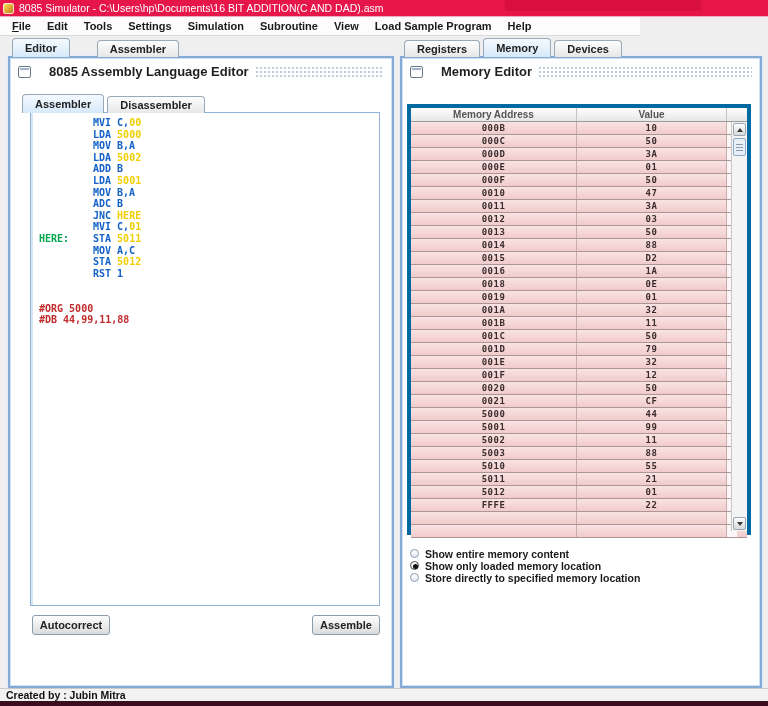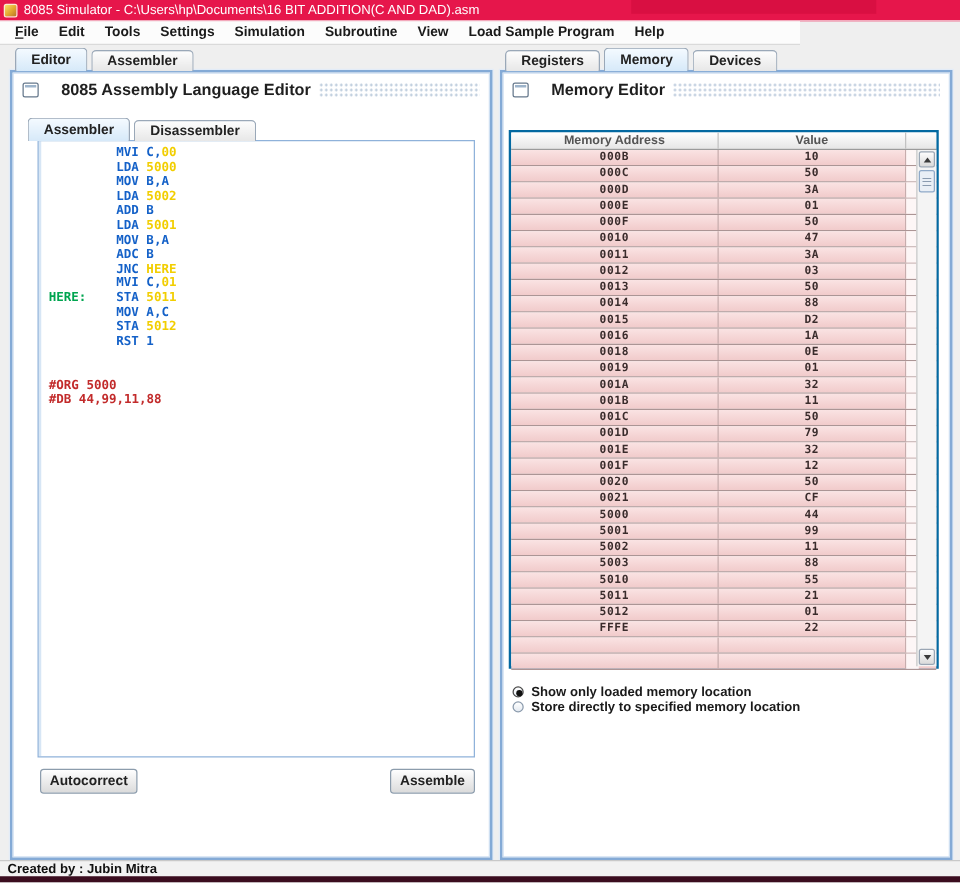--- a/index.html
+++ b/index.html
@@ -11,21 +11,21 @@
   .titlebar .accent { position:absolute; left:505px; top:0; width:196px; height:11px; background:#D90F42; }
   .app-icon { width:11px; height:11px; border-radius:2px; background:linear-gradient(135deg,#F8E06A 0%,#E3A62F 55%,#B9762A 100%); border:1px solid #FBE9D0; flex:0 0 auto; }
   .title-text { color:#FFFFFF; font-size:10.5px; margin-left:5px; white-space:nowrap; }
 
   
   .menubar { position:absolute; left:0; top:17px; width:640px; height:19px; background:#FCFCFC; border-bottom:1px solid #DADADA; display:flex; align-items:center; padding-left:4px; }
   .menu-item { font-size:11px; font-weight:bold; color:#1A1A1A; padding:0 8px; height:19px; line-height:19px; white-space:nowrap; }
 
   
   .tab-row { position:absolute; top:38px; height:19px; display:flex; align-items:flex-end; z-index:3; }
-  .tab-row.left { left:12px; } .tab-row.right { left:404px;align-items:flex-end; }
+  .tab-row.left { left:12px;gap:24px; } .tab-row.right { left:404px;align-items:flex-end; }
   .tab { height:17px; line-height:16px; padding:0 12px; font-size:11px; font-weight:bold; color:#222; background:linear-gradient(#FDFDFD,#E7E7E7); border:1px solid #9AA8B8; border-bottom:none; border-radius:4px 4px 0 0; margin-right:3px; white-space:nowrap; }
   .tab.selected { height:19px; line-height:18px; background:linear-gradient(#F4FAFF,#D6E9F9); }
 
   
   .panel { position:absolute; top:56px; height:632px; background:#FFFFFF; border:2px solid #84AAD6; box-shadow: inset 0 0 0 1px #CFE0F2, 0 0 0 1px #E3ECF7; }
   .panel.left { left:8px; width:386px; }
   .panel.right { left:400px; width:362px; }
 
   .panel-header { position:absolute; left:8px; right:8px; top:6px; height:15px; display:flex; align-items:center; gap:6px; }
   .win-icon { width:13px; height:12px; background:#FFFFFF; border:1px solid #66788C; border-radius:2px; position:relative; flex:0 0 auto; }
@@ -49,21 +49,21 @@
   .btn.assemble { left:302px; top:557px; width:68px; }
 
   
   .mem-range-row { position:absolute; left:6px; top:24px; height:17px; display:flex; align-items:center; }
   .mem-range-label { font-size:11px; font-weight:bold; color:#1F1F1F; }
   .range-box { border:1px solid #ACACAC; background:#FFFFFF; color:#5A5A5A; font-size:10px; height:15px; text-align:center; font-family:"Liberation Sans",sans-serif; }
   .range-box.from { width:48px; margin-left:8px; }
   .range-box.to { width:38px; }
   .range-sep { font-size:10px; font-weight:bold; color:#6A6A6A; margin:0 7px; }
 
-  .mem-table { position:absolute; left:5px; top:46px; width:344px; height:431px; background:#FFFFFF; border:2px solid #0369a1; }
+  .mem-table { position:absolute; left:5px; top:46px; width:344px; height:431px; background:#FFFFFF; border:4px solid #0369a1; }
   .mem-header { display:flex; height:14px; background:linear-gradient(#FFFFFF,#E6E6E6); border-bottom:1px solid #9B9B9B; }
   .mem-header .hc { font-size:10px; font-weight:bold; color:#555; text-align:center; line-height:13px; }
   .hc.addr { width:166px; border-right:1px solid #C2C2C2; }
   .hc.val  { width:150px; border-right:1px solid #C2C2C2; }
   .hc.stub { width:10px; }
   .mem-row { display:flex; height:13px; background:linear-gradient(#FAE3E3,#F1CBCB); border-bottom:1px solid #AB9595; }
   .mem-row .c { font-family:"DejaVu Sans Mono",monospace; font-size:9px; font-weight:bold; color:#3A2C2C; text-align:center; line-height:12px; letter-spacing:.5px; }
   .c.addr { width:166px; border-right:1px solid #C7ADAD; }
   .c.val  { width:150px; border-right:1px solid #C7ADAD; }
   .c.stub { width:10px; background:#FDF6F6; }
@@ -339,20 +339,24 @@
         </div>
       <div class="sthumb"></div>
       <div class="sbtn down">
           <div class="tri down"></div>
         </div>
     </div>
   </div>
 
   <div class="radio-group">
       <div class="radio-row">
+        <span class="radio-circle"></span>
+        <span class="radio-label">Show entire memory content</span>
+      </div>
+      <div class="radio-row">
         <span class="radio-circle sel"></span>
         <span class="radio-label">Show only loaded memory location</span>
       </div>
       <div class="radio-row">
         <span class="radio-circle"></span>
         <span class="radio-label">Store directly to specified memory location</span>
       </div>
     </div>
 </div>
 

